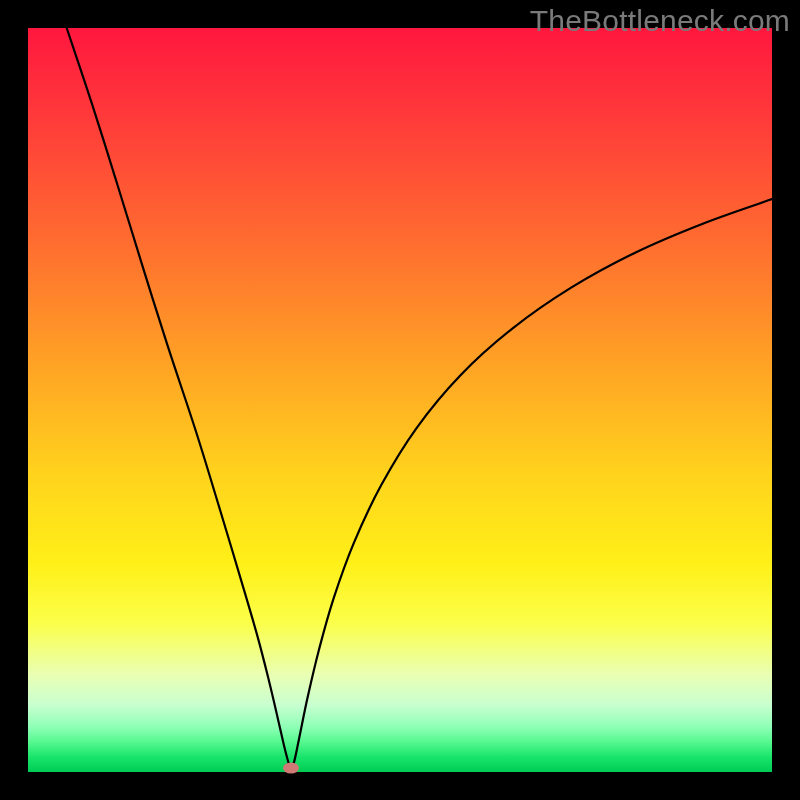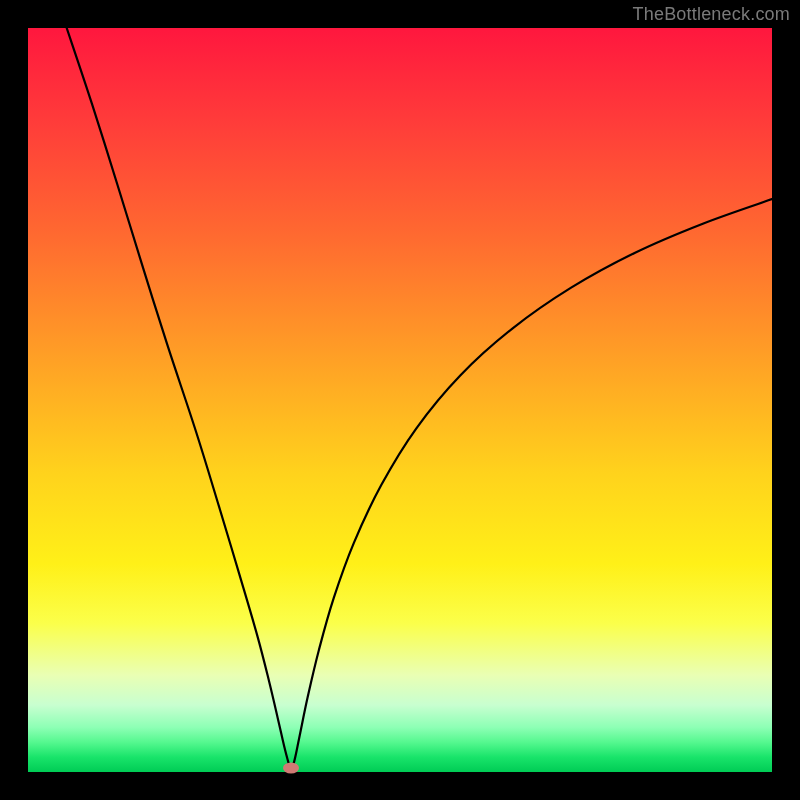--- a/index.html
+++ b/index.html
@@ -53,21 +53,21 @@
     height: 11px;
     border-radius: 50% / 50%;
     background: #cf7a74;
     transform: translate(-50%, -50%);
   }
   .watermark {
     position: absolute;
     top: 4px;
     right: 10px;
     color: #7a7a7a;
-    font-size: 18px;
+    font-size: 30px;
     letter-spacing: 0.2px;
     font-weight: 400;
     user-select: none;
   }
 </style>
 </head>
 <body>
 
 <div class="stage">
 

